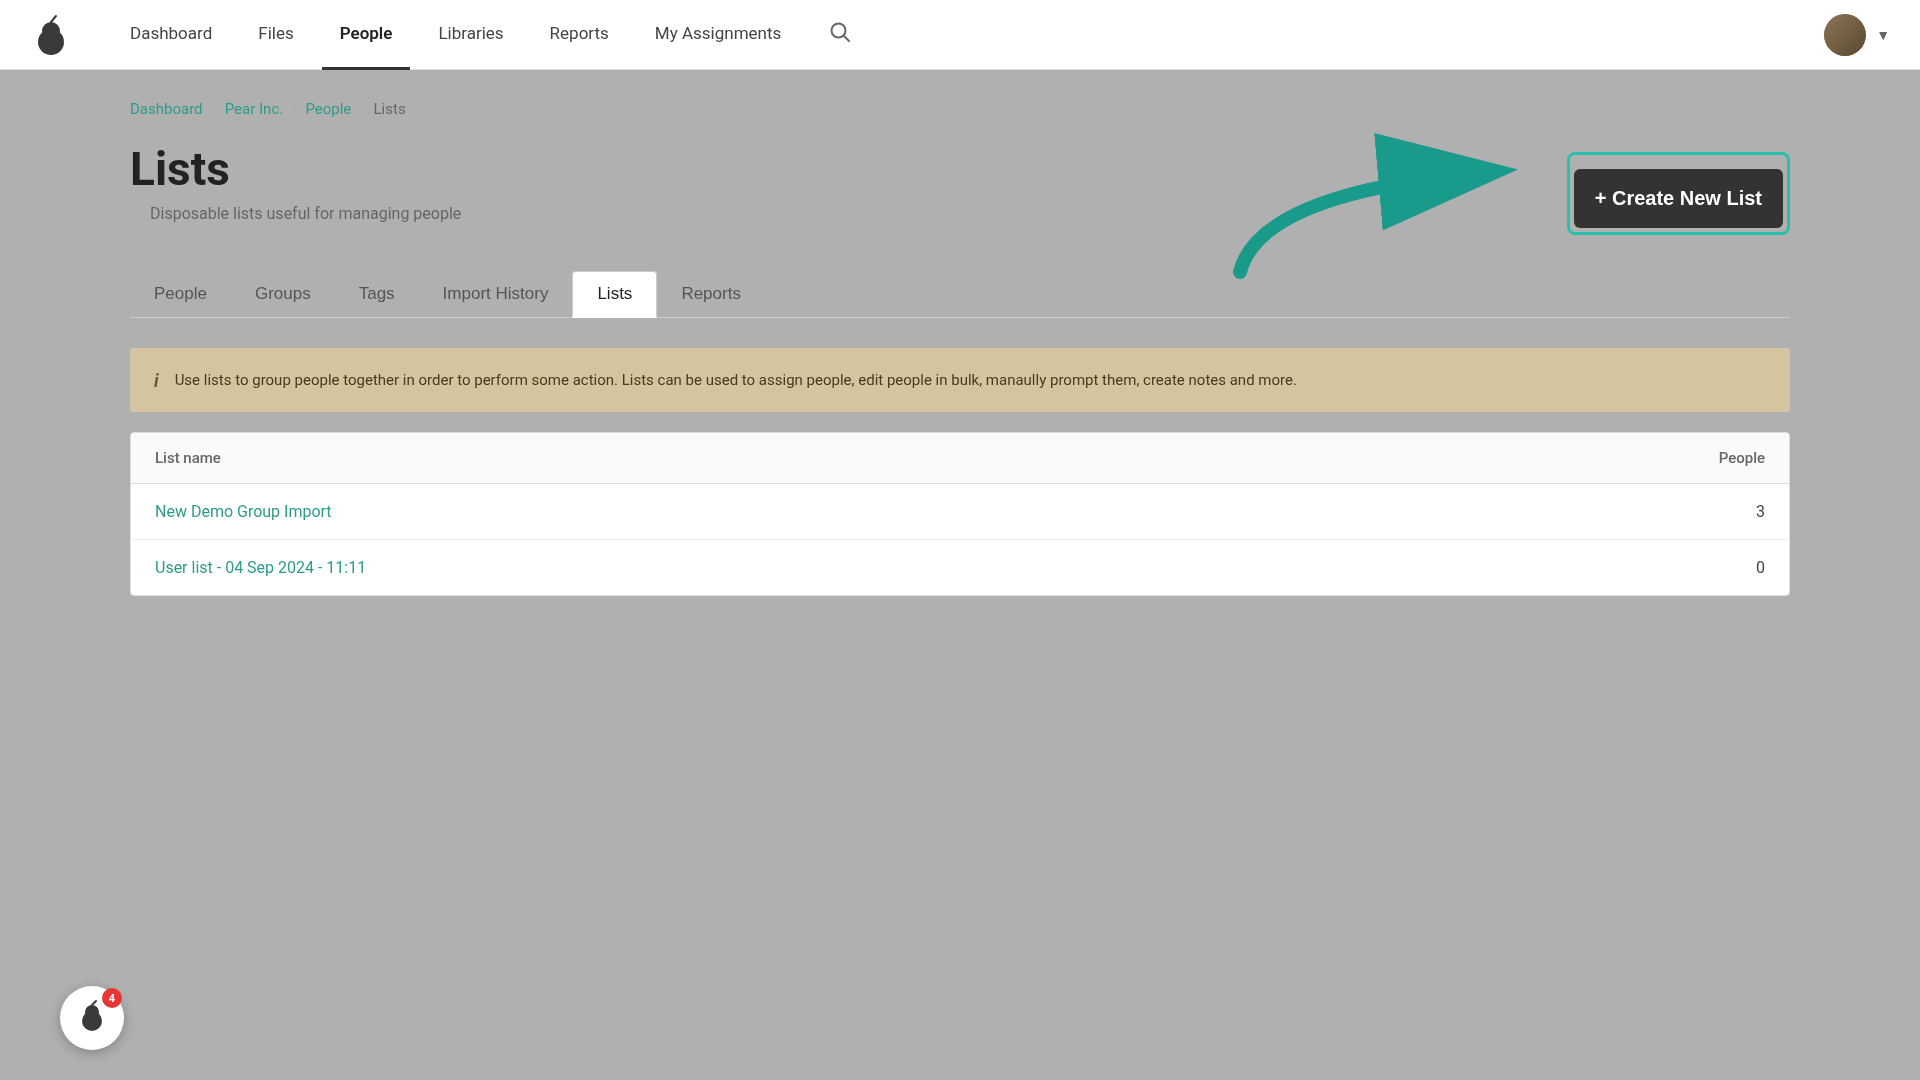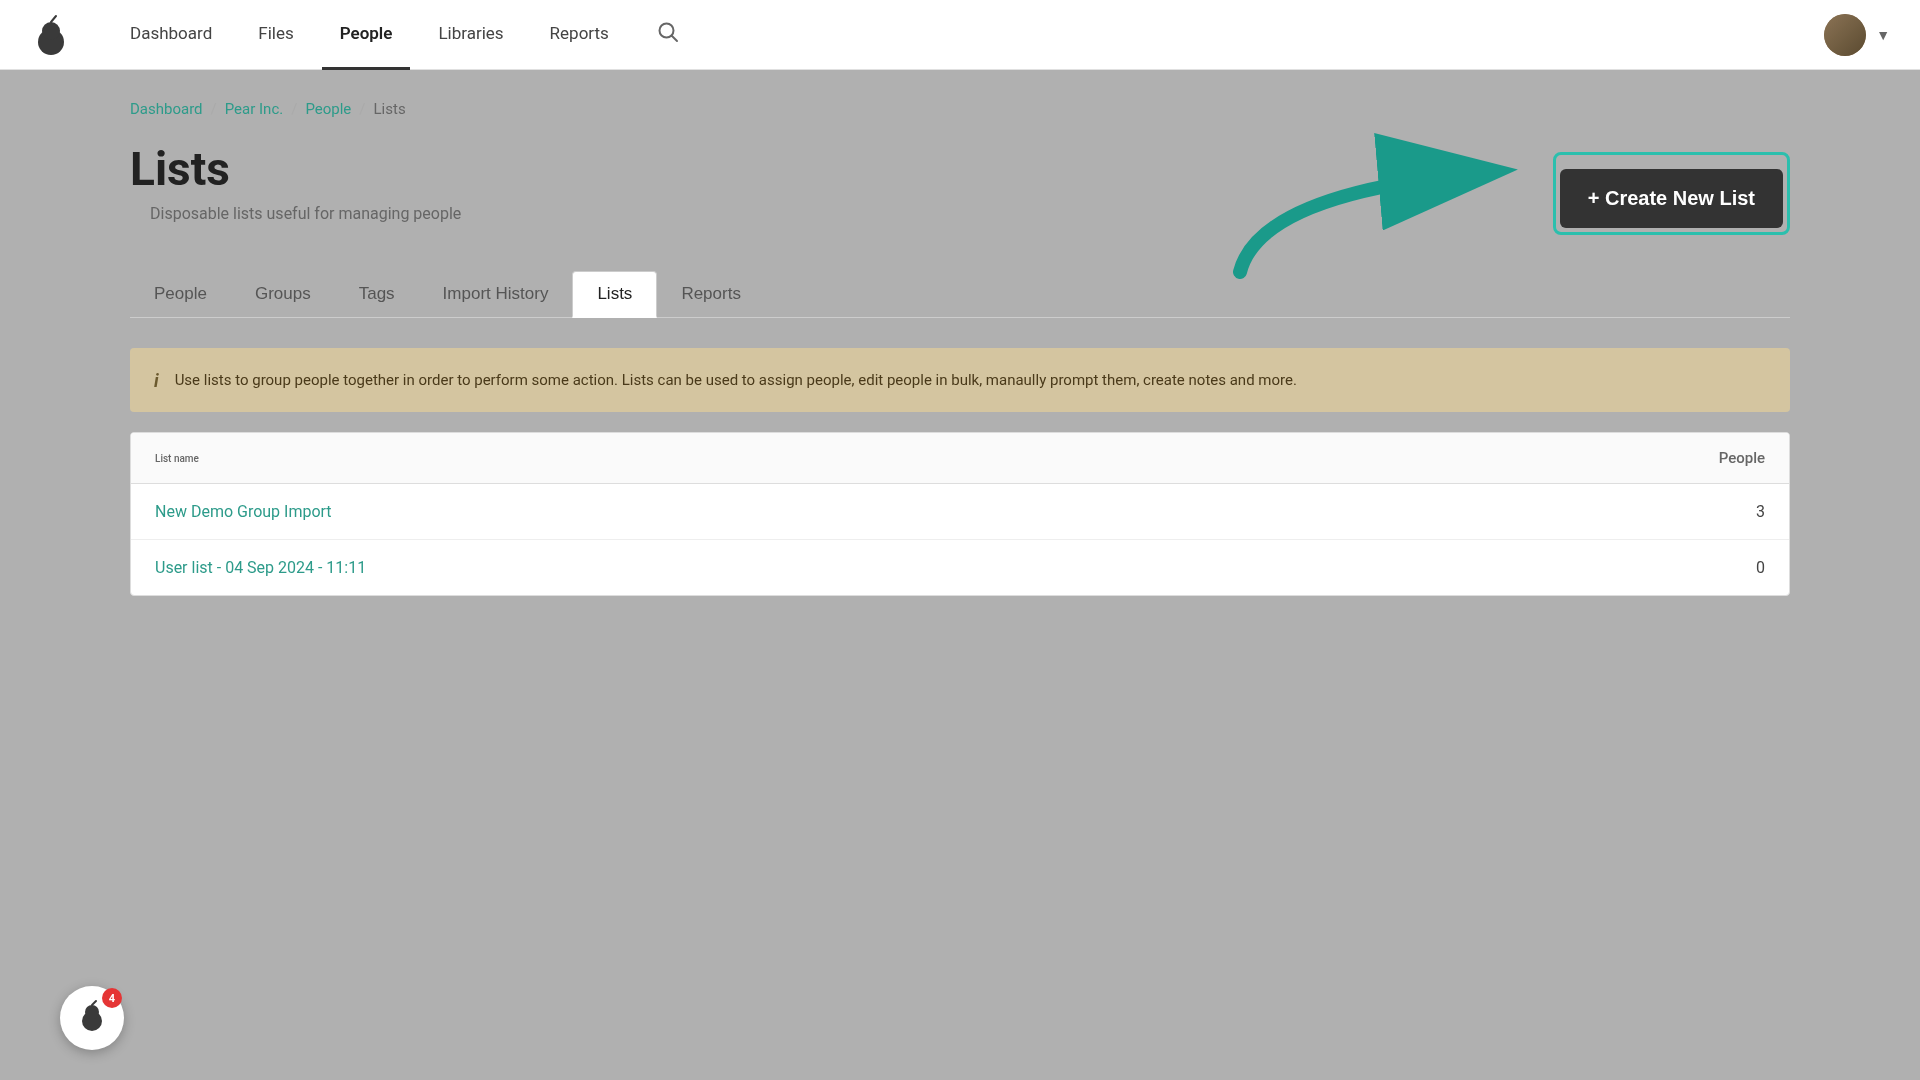--- a/index.html
+++ b/index.html
@@ -124,21 +124,21 @@
       font-size: 16px;
       color: #666;
       margin-left: 20px;
     }
 
     
     .create-list-btn {
       background: #333;
       color: #fff;
       border: none;
-      padding: 18px 28px;
+      padding: 18px 21px;
       font-size: 20px;
       font-weight: 600;
       border-radius: 6px;
       cursor: pointer;
       white-space: nowrap;
       margin-top: 10px;
       outline: 3px solid #2bbfad;
       outline-offset: 4px;
     }
 
@@ -204,21 +204,21 @@
     }
     .table-header {
       display: flex;
       align-items: center;
       padding: 16px 24px;
       border-bottom: 1px solid #ddd;
       background: #fafafa;
     }
     .table-header .col-name {
       flex: 1;
-      font-size: 10px;
+      font-size: 15px;
       color: #666;
       font-weight: 500;
     }
     .table-header .col-people {
       width: 120px;
       font-size: 15px;
       color: #666;
       font-weight: 500;
       text-align: right;
     }
@@ -291,20 +291,21 @@
       <ellipse cx="21" cy="17" rx="9" ry="9" fill="#3a3a3a"></ellipse>
       <line x1="21" y1="8" x2="26" y2="2" stroke="#3a3a3a" stroke-width="2" stroke-linecap="round"></line>
     </svg>
   </div>
   <div class="nav-links">
     <a class="nav-link">Dashboard</a>
     <a class="nav-link">Files</a>
     <a class="nav-link active">People</a>
     <a class="nav-link">Libraries</a>
     <a class="nav-link">Reports</a>
+    <a class="nav-link">My Assignments</a>
     <span class="nav-search">
       <svg width="22" height="22" viewBox="0 0 22 22" fill="none">
         <circle cx="9.5" cy="9.5" r="7" stroke="#666" stroke-width="2"></circle>
         <line x1="14.5" y1="14.5" x2="20" y2="20" stroke="#666" stroke-width="2" stroke-linecap="round"></line>
       </svg>
     </span>
   </div>
   <div class="nav-right">
     <div class="avatar">
       <div class="avatar-img"></div>

